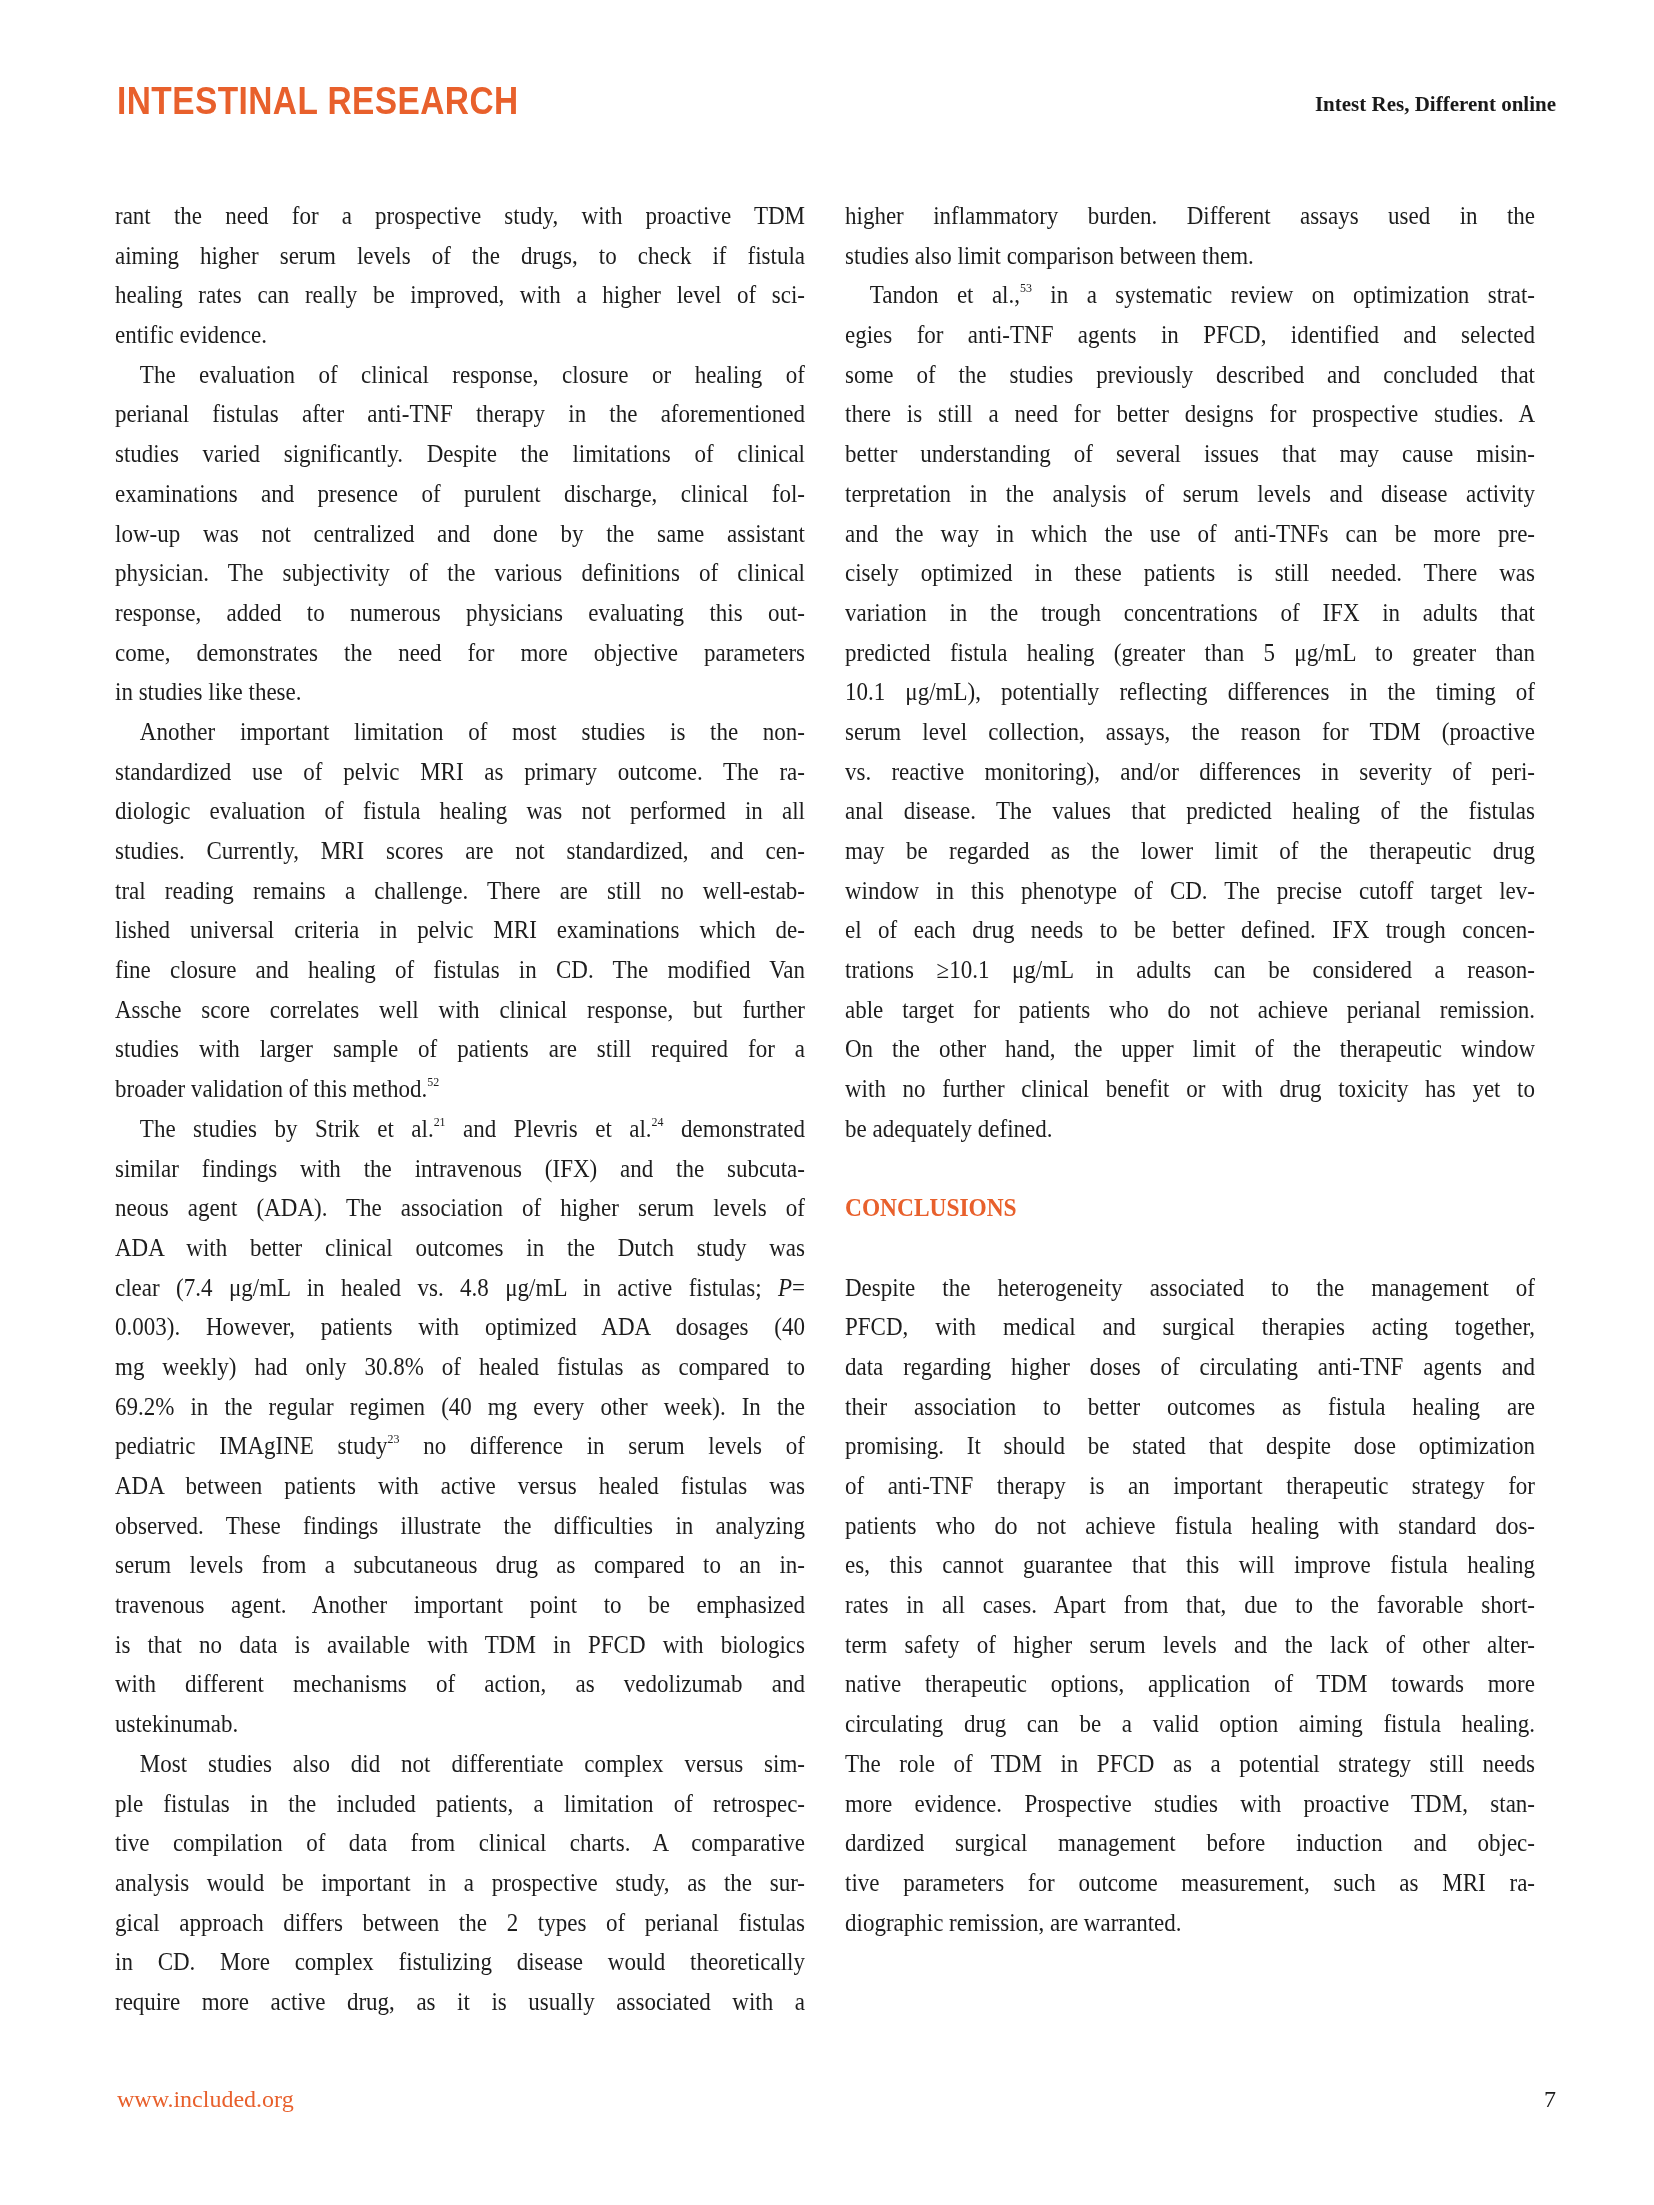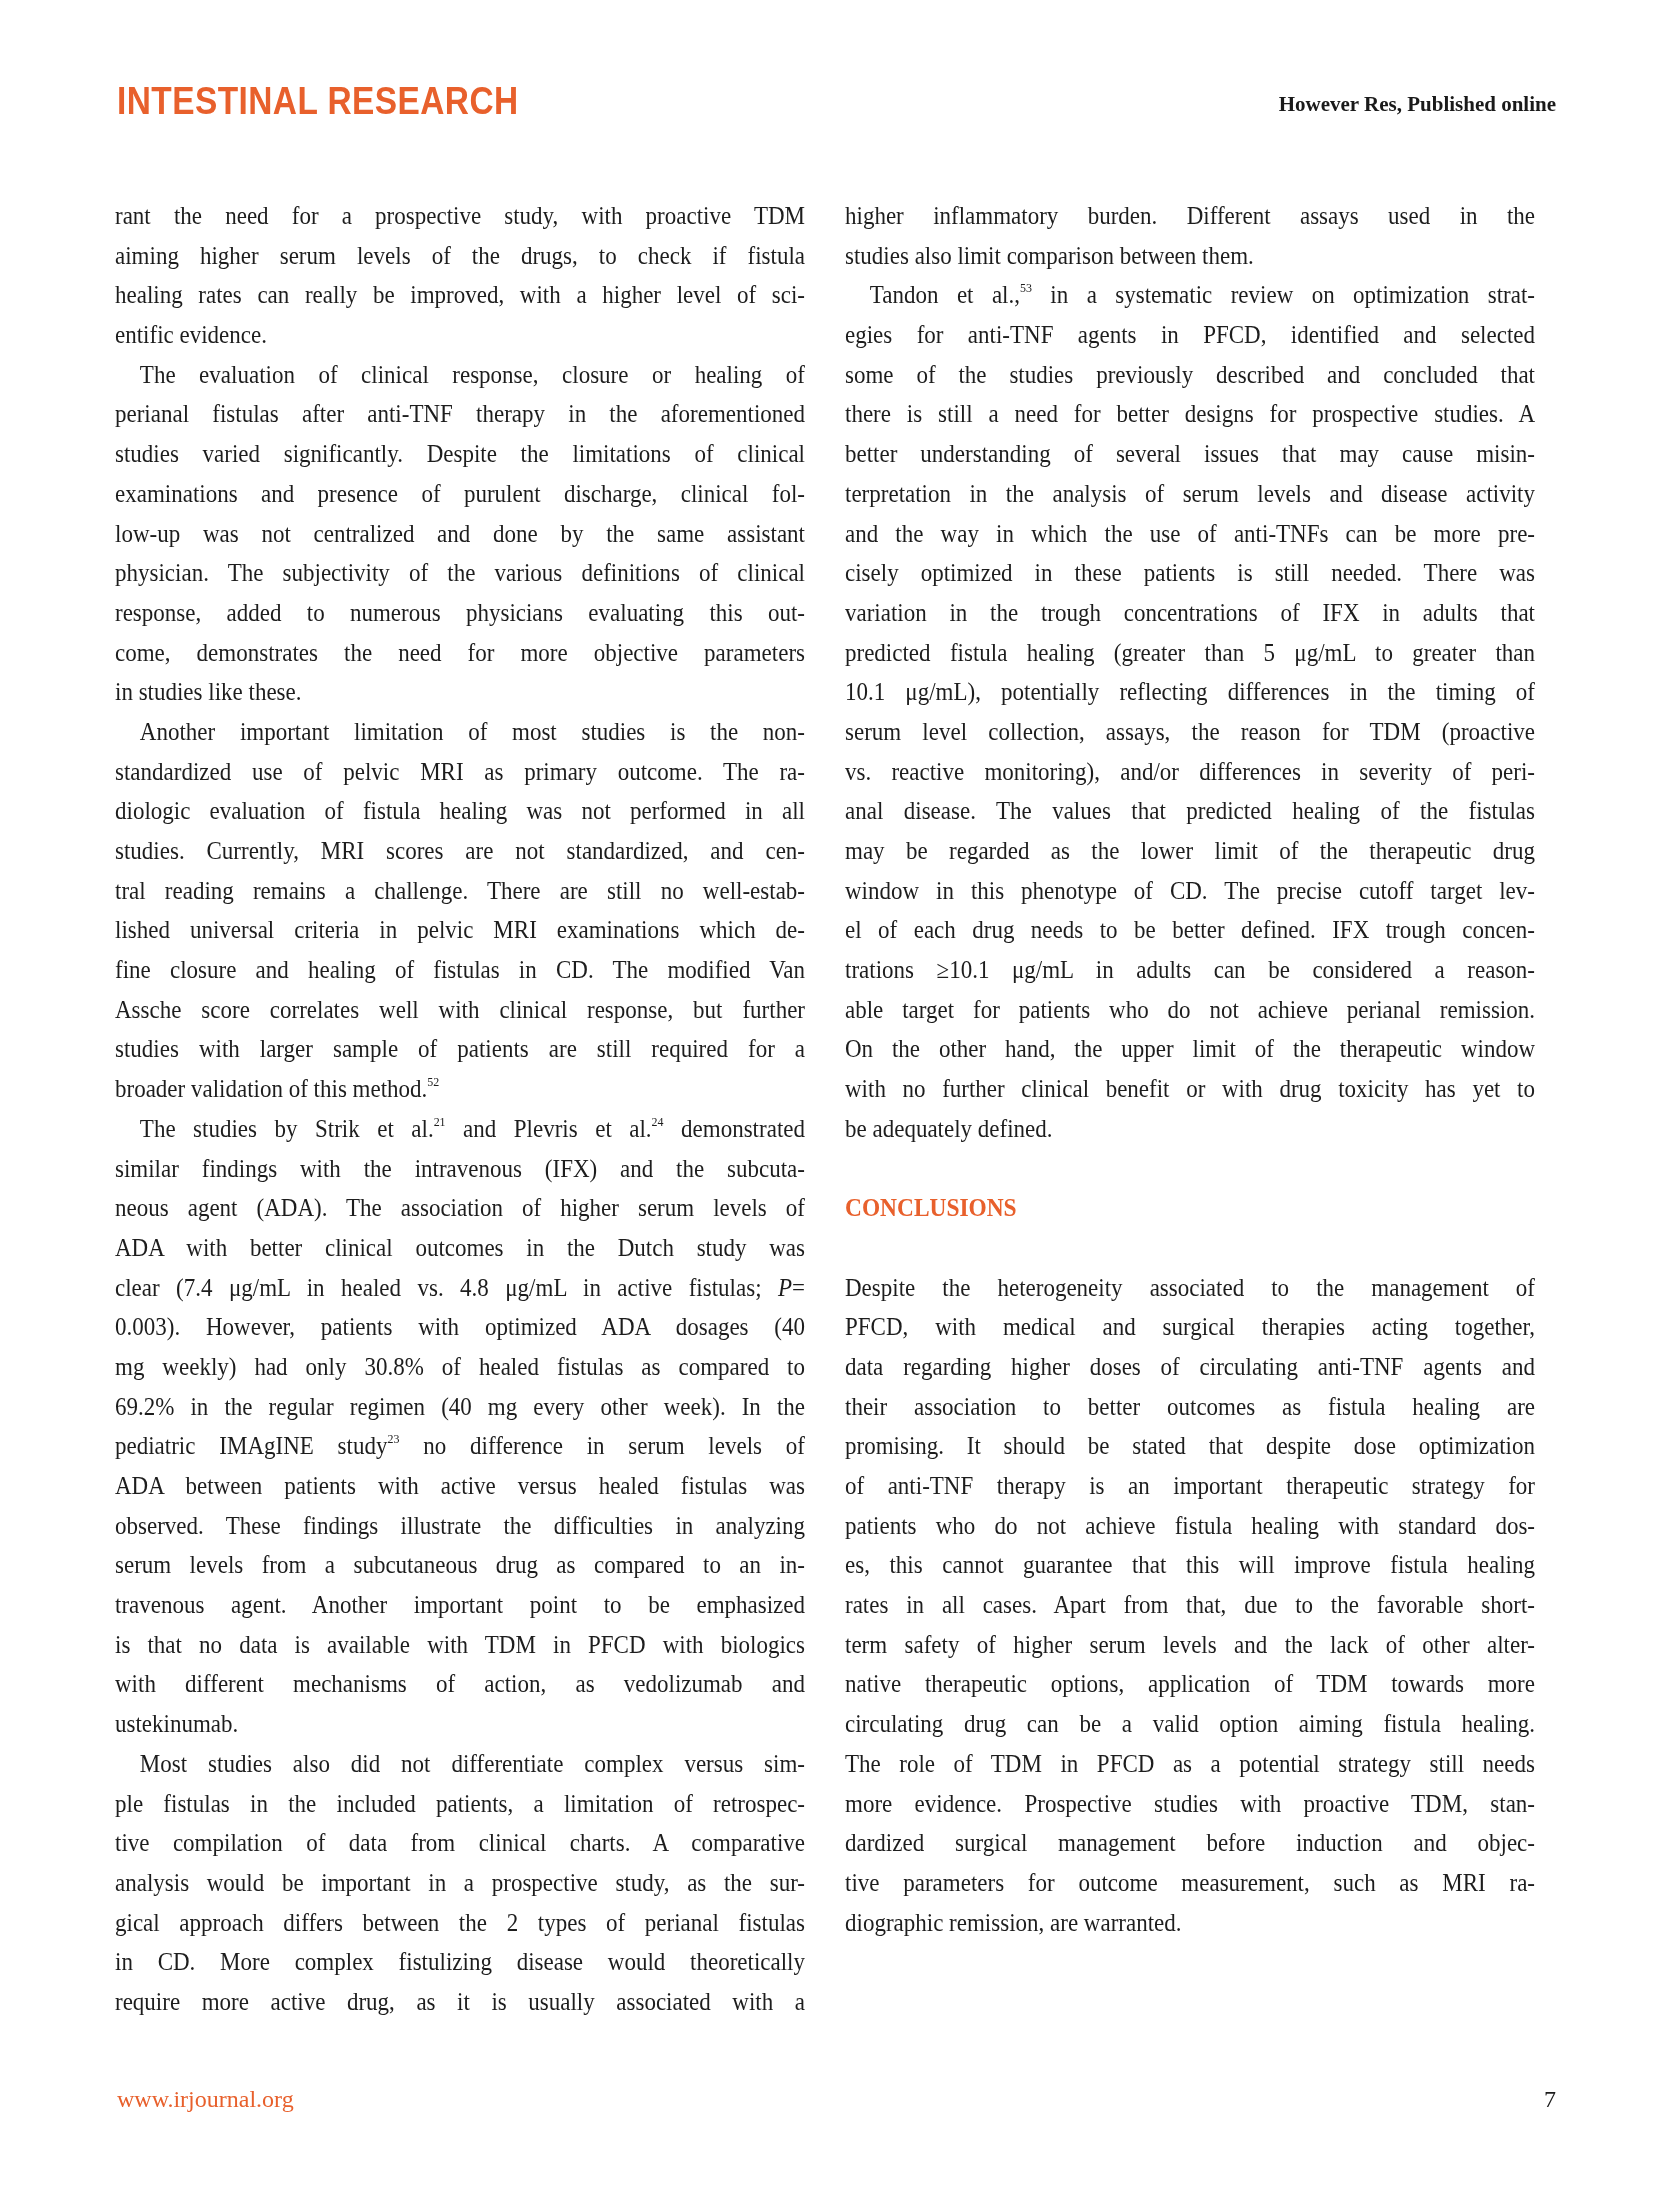--- a/index.html
+++ b/index.html
@@ -42,21 +42,21 @@
   }
   .page-number {
     position: absolute; right: 98px; top: 2086px;
     font-family: "Liberation Serif", serif; font-size: 24px; color: #1a1a1a;
   }
 </style>
 </head>
 <body>
 
 <div class="journal-title">INTESTINAL RESEARCH</div>
-<div class="header-meta">However Res, Published online</div>
+<div class="header-meta">Intest Res, Different online</div>
 
 <div class="column col-left" id="left-col">
     <span class="line"><span>rant the need for a prospective study, with proactive TDM</span></span>
     <span class="line"><span>aiming higher serum levels of the drugs, to check if fistula</span></span>
     <span class="line"><span>healing rates can really be improved, with a higher level of sci-</span></span>
     <span class="line last"><span>entific evidence.</span></span>
     <span class="line indent"><span>The evaluation of clinical response, closure or healing of</span></span>
     <span class="line"><span>perianal fistulas after anti-TNF therapy in the aforementioned</span></span>
     <span class="line"><span>studies varied significantly. Despite the limitations of clinical</span></span>
     <span class="line"><span>examinations and presence of purulent discharge, clinical fol-</span></span>
@@ -144,14 +144,14 @@
       <span class="line"><span>native therapeutic options, application of TDM towards more</span></span>
       <span class="line"><span>circulating drug can be a valid option aiming fistula healing.</span></span>
       <span class="line"><span>The role of TDM in PFCD as a potential strategy still needs</span></span>
       <span class="line"><span>more evidence. Prospective studies with proactive TDM, stan-</span></span>
       <span class="line"><span>dardized surgical management before induction and objec-</span></span>
       <span class="line"><span>tive parameters for outcome measurement, such as MRI ra-</span></span>
       <span class="line last"><span>diographic remission, are warranted.</span></span>
     </div>
 </div>
 
-<a class="footer-url">www.irjournal.org</a>
+<a class="footer-url">www.included.org</a>
 <div class="page-number">7</div>
 
 </body></html>

